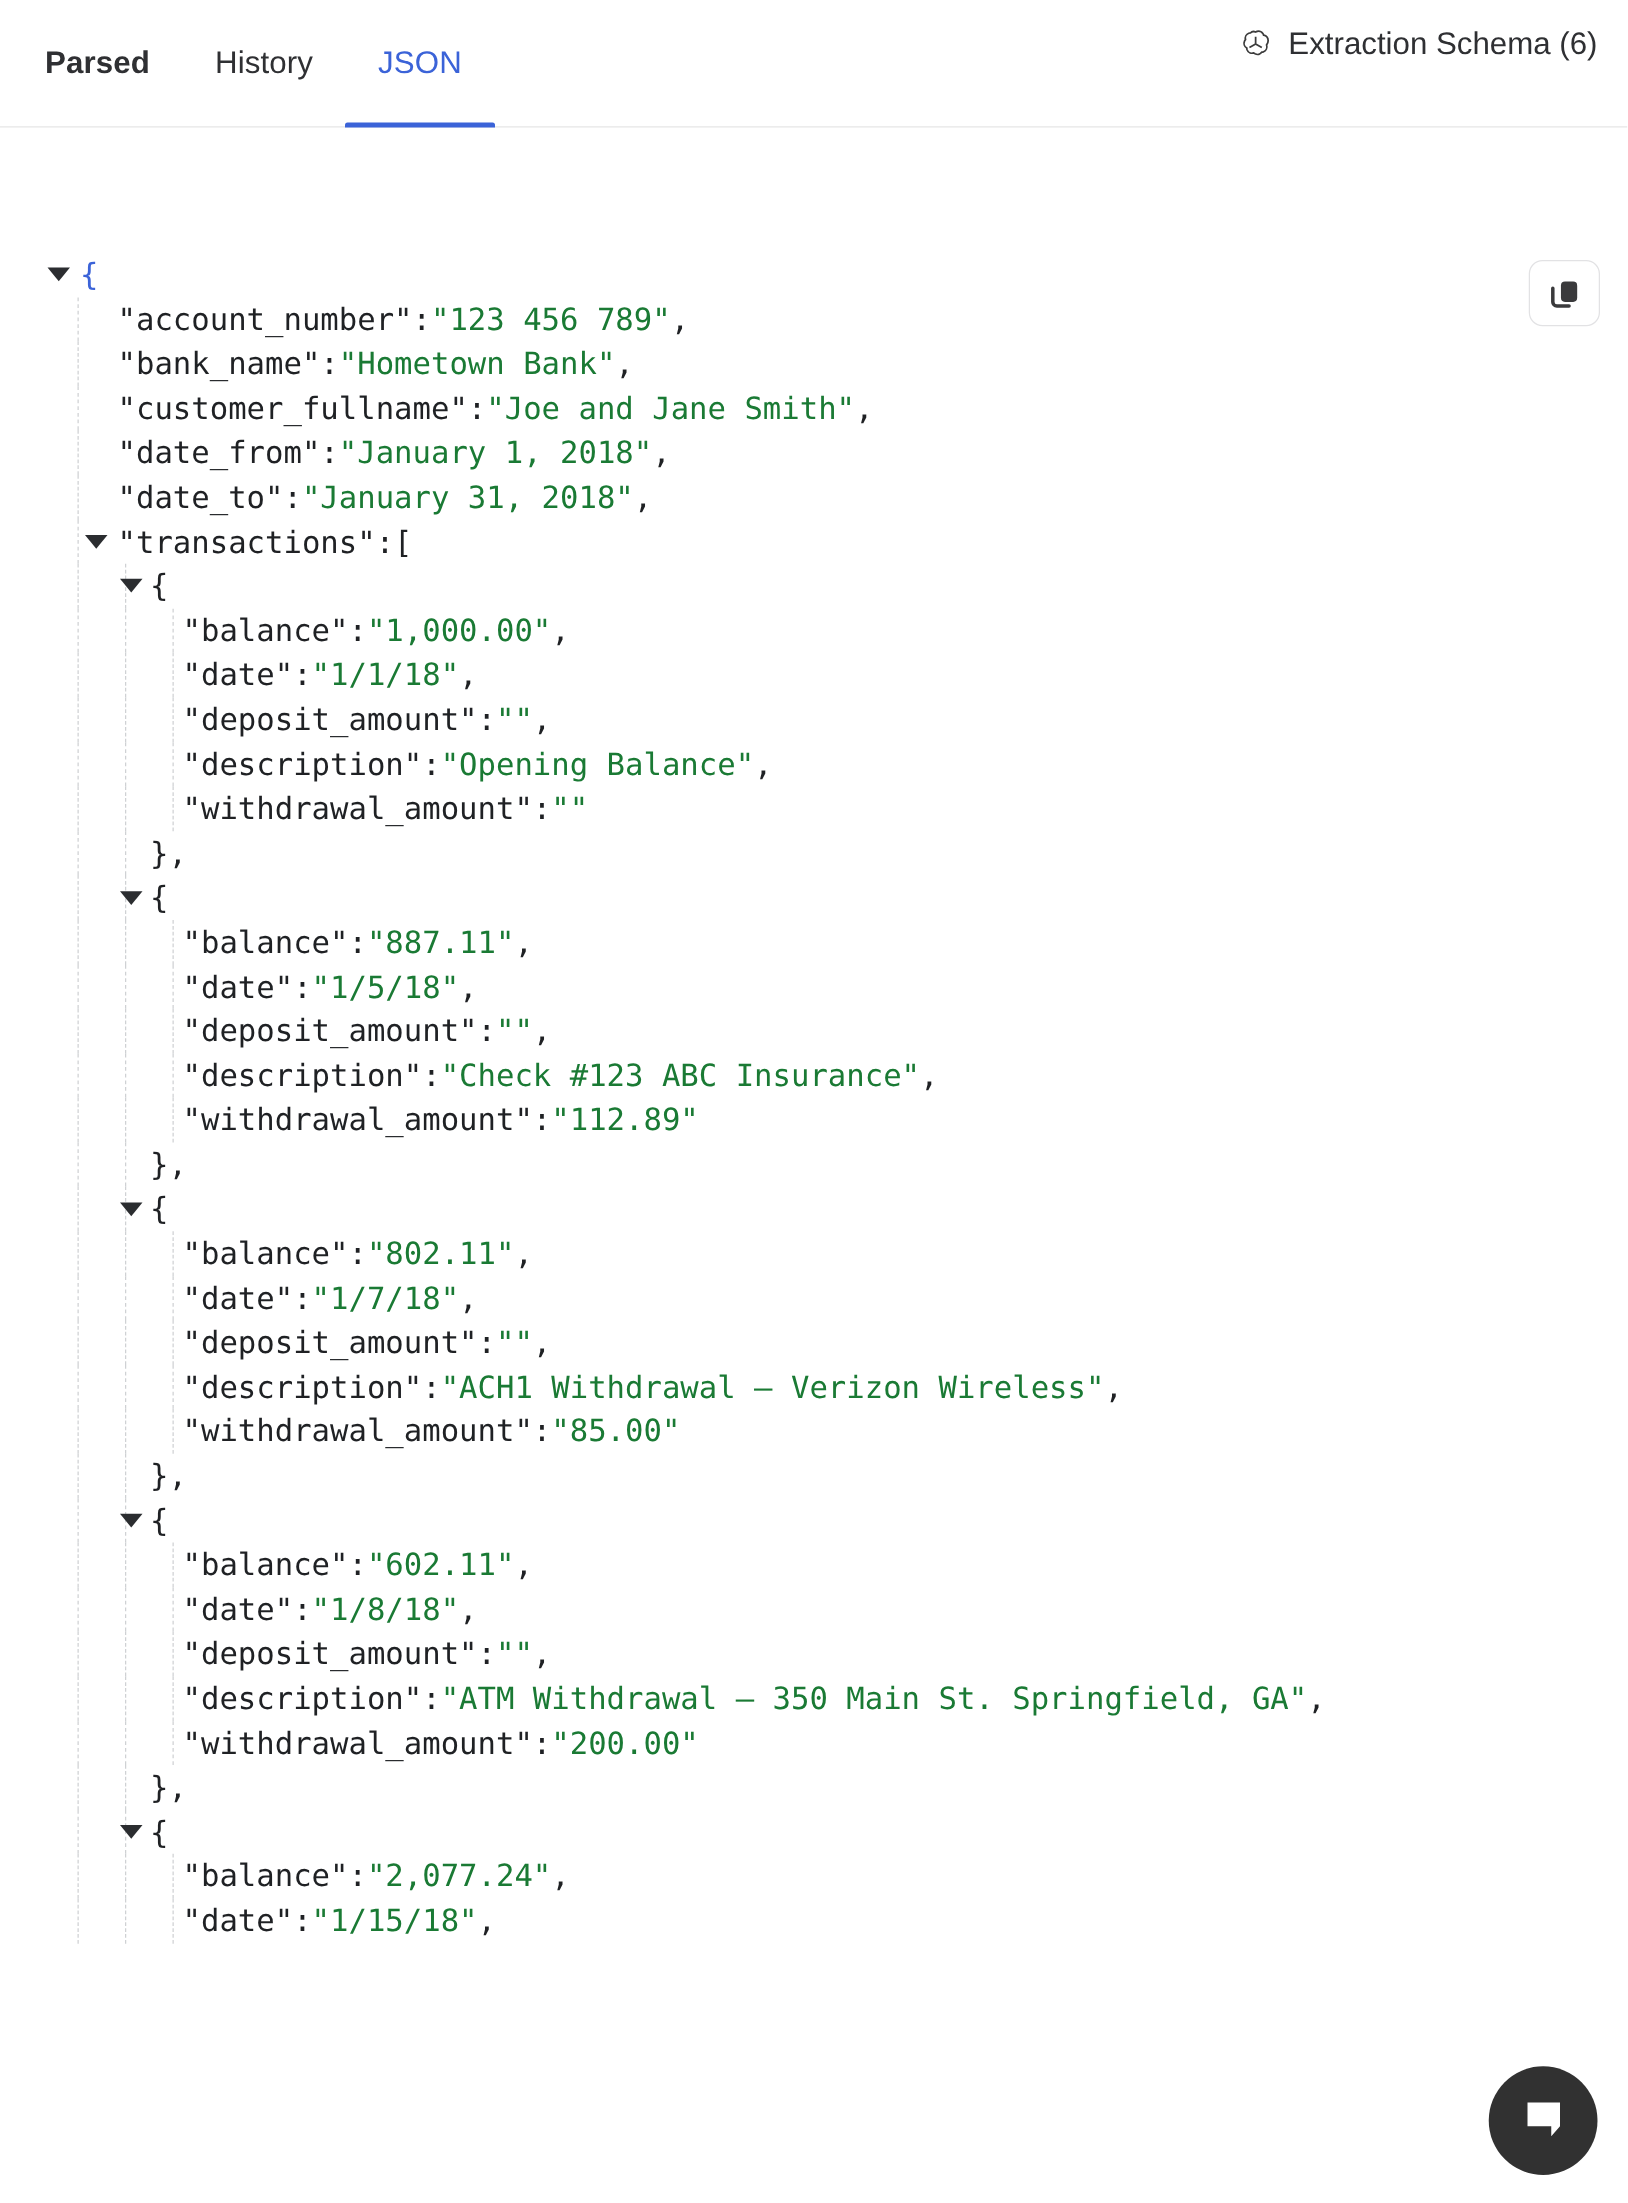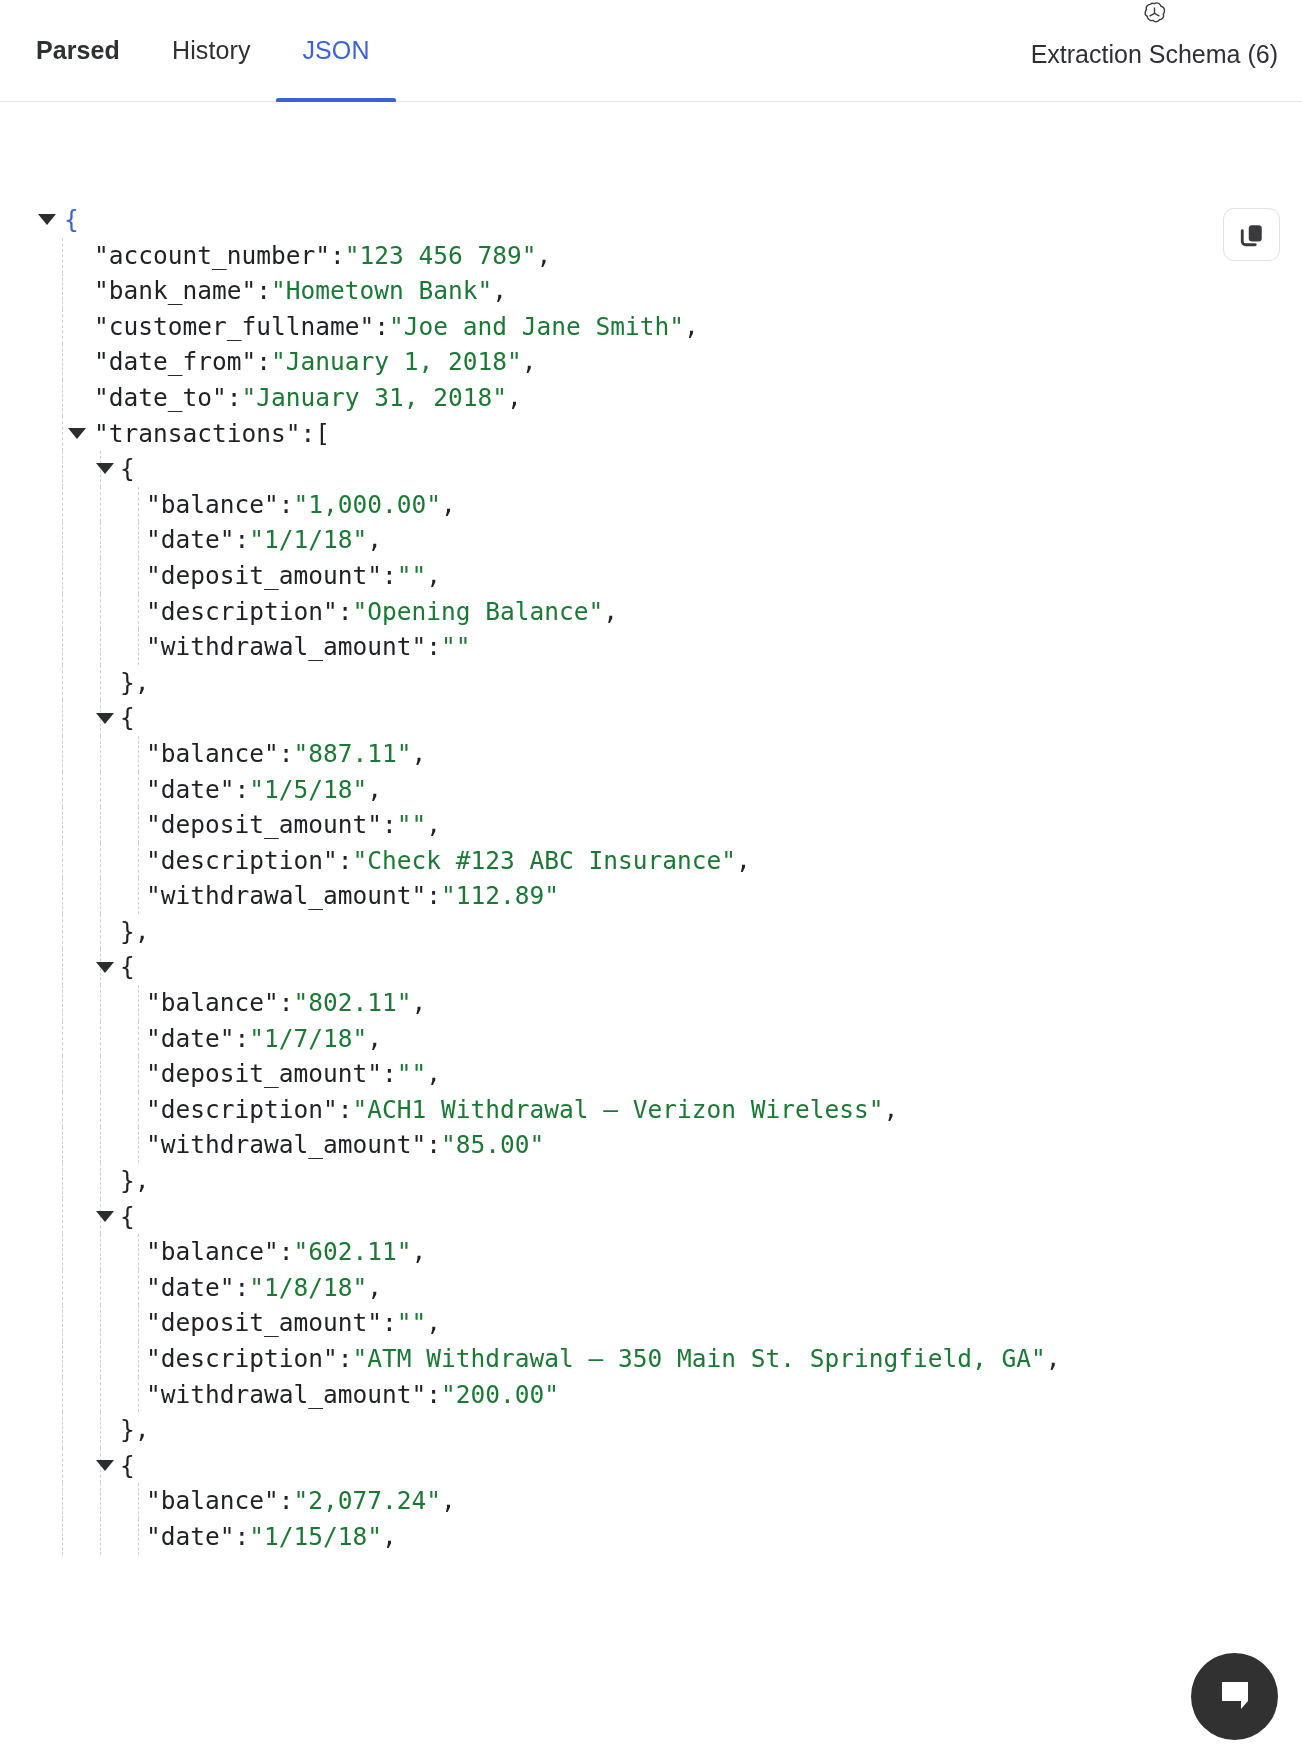--- a/index.html
+++ b/index.html
@@ -56,21 +56,20 @@
   }
 
   .header-right {
     margin-left: auto;
     display: flex;
     align-items: center;
     gap: 13px;
     height: 100%;
     padding-bottom: 30px;
     padding-right: 2px;
-    flex-direction: column;
   }
 
   .oai-icon {
     width: 27px;
     height: 27px;
     display: block;
     flex: 0 0 auto;
   }
 
   .schema-label {

